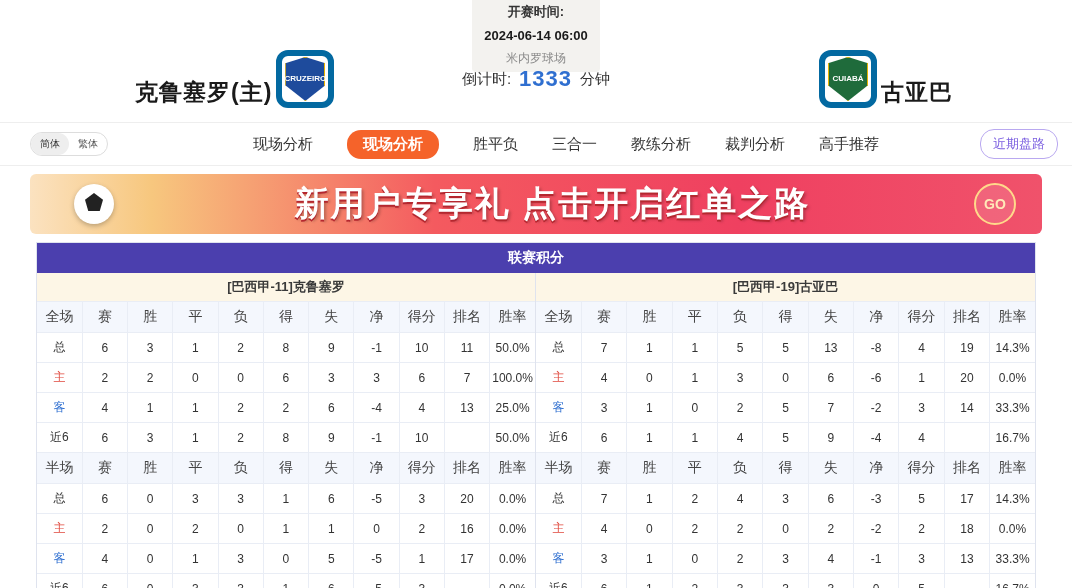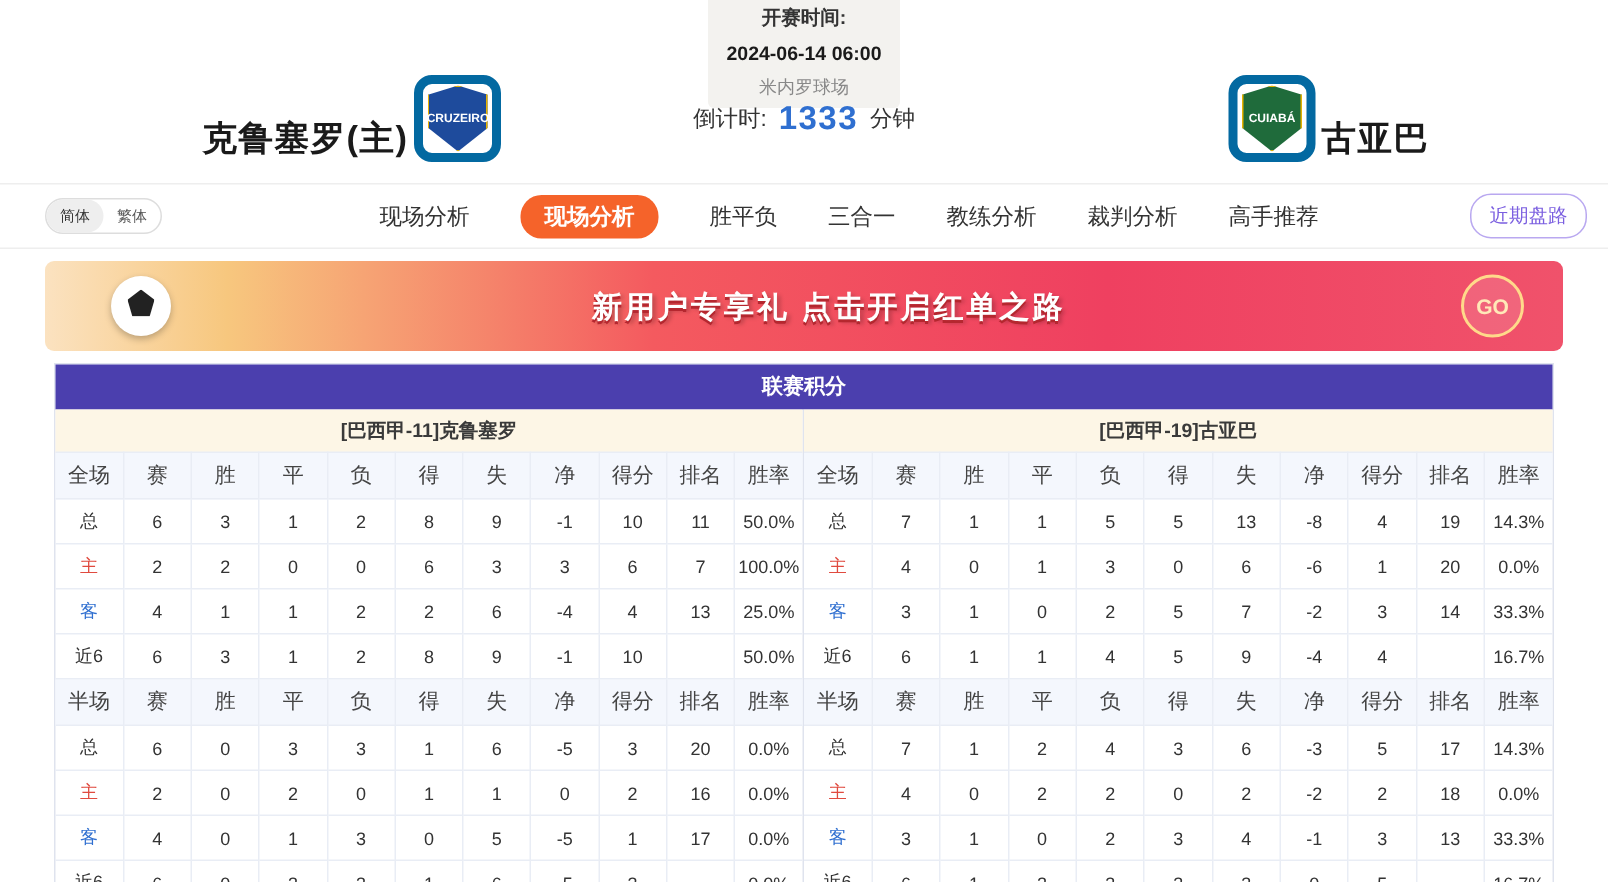--- a/index.html
+++ b/index.html
@@ -121,21 +121,21 @@
     background: #fff; margin-left: 44px; position: relative;
     box-shadow: 0 2px 5px rgba(0,0,0,.25);
   }
   .banner-ball::before {
     content: ""; position: absolute; left: 11px; top: 9px;
     width: 18px; height: 18px; background: #222;
     clip-path: polygon(50% 0,100% 38%,82% 100%,18% 100%,0 38%);
   }
   .banner-text {
     flex: 1; text-align: center;
-    font-size: 20px; font-weight: bold; color: #fff;
+    font-size: 34px; font-weight: bold; color: #fff;
     letter-spacing: 2px;
     text-shadow: 0 2px 0 #b5272f, 2px 2px 3px rgba(0,0,0,.25);
     margin-left: 17px;
   }
   .banner-go {
     width: 42px; height: 42px; border-radius: 50%;
     border: 2px solid #ffd98a; color: #ffe9b8;
     display: flex; align-items: center; justify-content: center;
     font-size: 14px; font-weight: bold; margin-right: 26px;
     background: rgba(255,255,255,.12);

